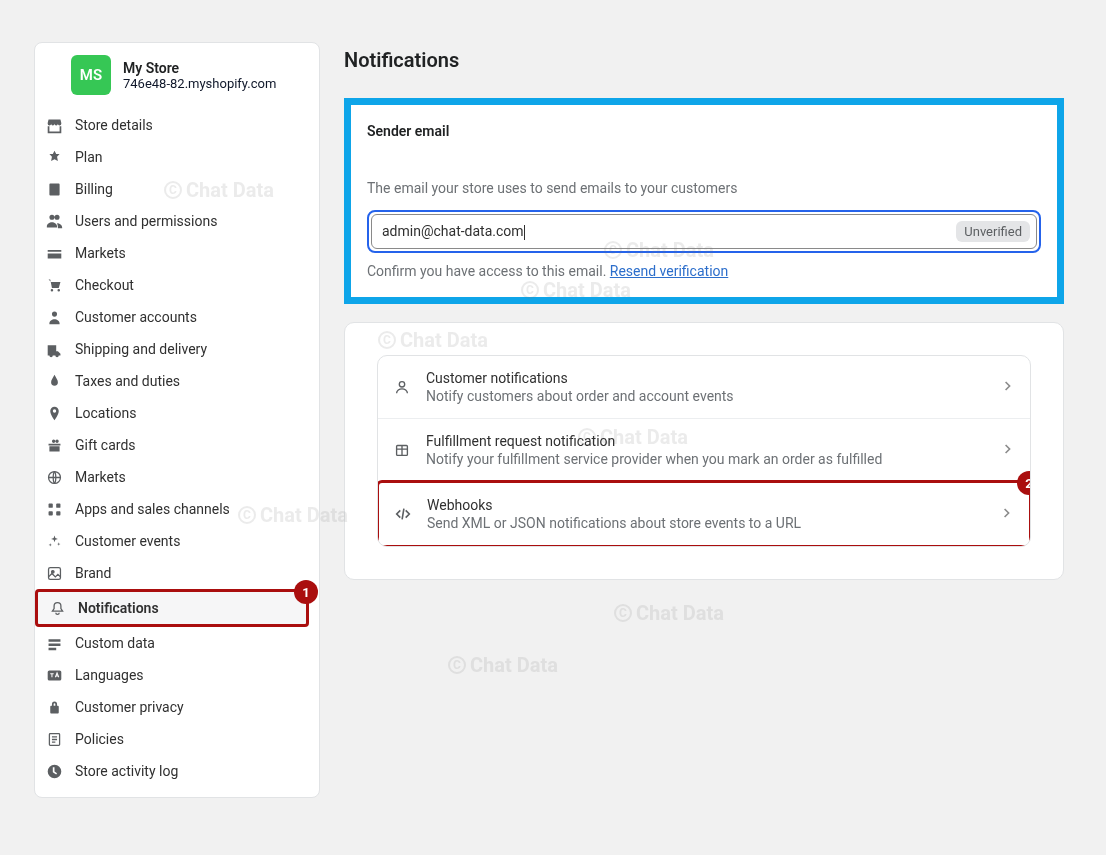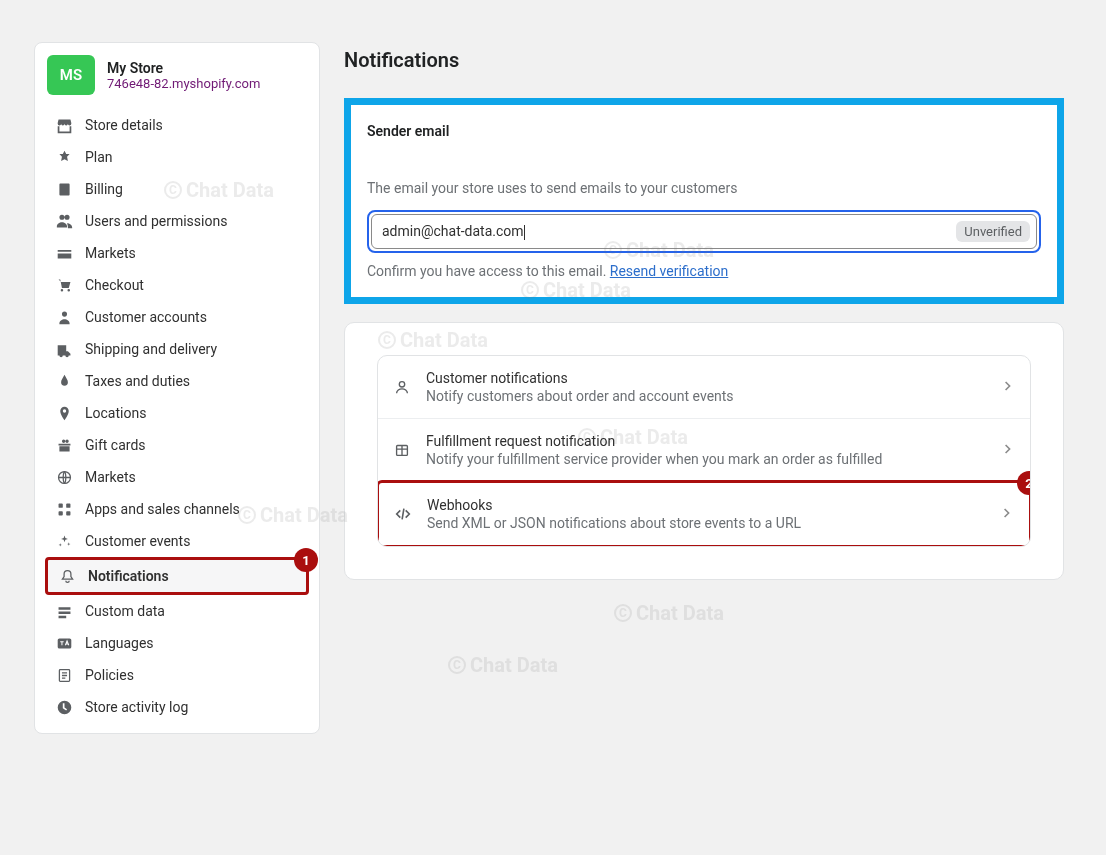--- a/index.html
+++ b/index.html
@@ -22,34 +22,35 @@
     border: 1px solid #e1e3e5;
     padding-bottom: 10px;
   }
   .store-header {
     display: flex;
     align-items: center;
     gap: 12px;
     padding: 12px 12px 10px 12px;
   }
   .store-badge {
-    width: 48px;
+    width: 40px;
     height: 40px;
     background: #36c755;
     border-radius: 6px;
     color: #fff;
     font-weight: 600;
     font-size: 15px;
     display: flex;
     align-items: center;
     justify-content: center;
+    margin-left: 24px;
   }
   .store-name { font-weight: 600; font-size: 14px; color: #202223; }
-  .store-domain { font-size: 13px; color: #701a75; }
-  .nav { padding: 4px 10px 0 10px; }
+  .store-domain { font-size: 13px; color: #0f172a; }
+  .nav { padding: 4px 10px 0 0; }
   .nav-item {
     display: flex;
     align-items: center;
     gap: 12px;
     padding: 7px 10px;
     border-radius: 6px;
     cursor: pointer;
     color: #303030;
     font-size: 14px;
     position: relative;
@@ -316,20 +317,30 @@
           <span>Apps and sales channels</span>
         </div>
         <div class="nav-item">
           <span class="icon">
             <svg viewBox="0 0 20 20" fill="currentColor">
               <path d="M10 3l1 3 3 1-3 1-1 3-1-3-3-1 3-1 1-3zm5 8l.5 1.5L17 13l-1.5.5L15 15l-.5-1.5L13 13l1.5-.5L15 11zM5 12l.5 1.5L7 14l-1.5.5L5 16l-.5-1.5L3 14l1.5-.5L5 12z"></path>
             </svg>
           </span>
           <span>Customer events</span>
         </div>
+        <div class="nav-item">
+          <span class="icon">
+            <svg viewBox="0 0 20 20" fill="none" stroke="currentColor" stroke-width="1.5">
+              <rect x="3" y="3" width="14" height="14" rx="2"></rect>
+              <circle cx="8" cy="8" r="1.5" fill="currentColor"></circle>
+              <path d="M3 14l4-4 4 4 3-3 3 3"></path>
+            </svg>
+          </span>
+          <span>Brand</span>
+        </div>
         <div class="nav-item active highlight-1">
           <span class="icon">
             <svg viewBox="0 0 20 20" fill="none" stroke="currentColor" stroke-width="1.5">
               <path d="M10 3a4 4 0 014 4v3l2 3H4l2-3V7a4 4 0 014-4zm-2 12a2 2 0 004 0"></path>
             </svg>
           </span>
           <span>Notifications</span>
           <span class="callout">1</span>
         </div>
         <div class="nav-item">
@@ -341,20 +352,28 @@
           <span>Custom data</span>
         </div>
         <div class="nav-item">
           <span class="icon">
             <svg viewBox="0 0 20 20" fill="currentColor">
               <rect x="2" y="4" width="16" height="12" rx="2"></rect>
               <path d="M5 8h4M7 8v4M11 12l2-5 2 5M11.5 10.5h3" stroke="#fff" stroke-width="1.2" fill="none"></path>
             </svg>
           </span>
           <span>Languages</span>
+        </div>
+        <div class="nav-item">
+          <span class="icon">
+            <svg viewBox="0 0 20 20" fill="currentColor">
+              <path d="M7 8V6a3 3 0 016 0v2h1a1 1 0 011 1v7a1 1 0 01-1 1H6a1 1 0 01-1-1V9a1 1 0 011-1h1zm2 0h2V6a1 1 0 00-2 0v2z"></path>
+            </svg>
+          </span>
+          <span>Customer privacy</span>
         </div>
         <div class="nav-item">
           <span class="icon">
             <svg viewBox="0 0 20 20" fill="none" stroke="currentColor" stroke-width="1.5">
               <rect x="4" y="3" width="12" height="14" rx="1"></rect>
               <path d="M7 7h6M7 10h6M7 13h4"></path>
             </svg>
           </span>
           <span>Policies</span>
         </div>

